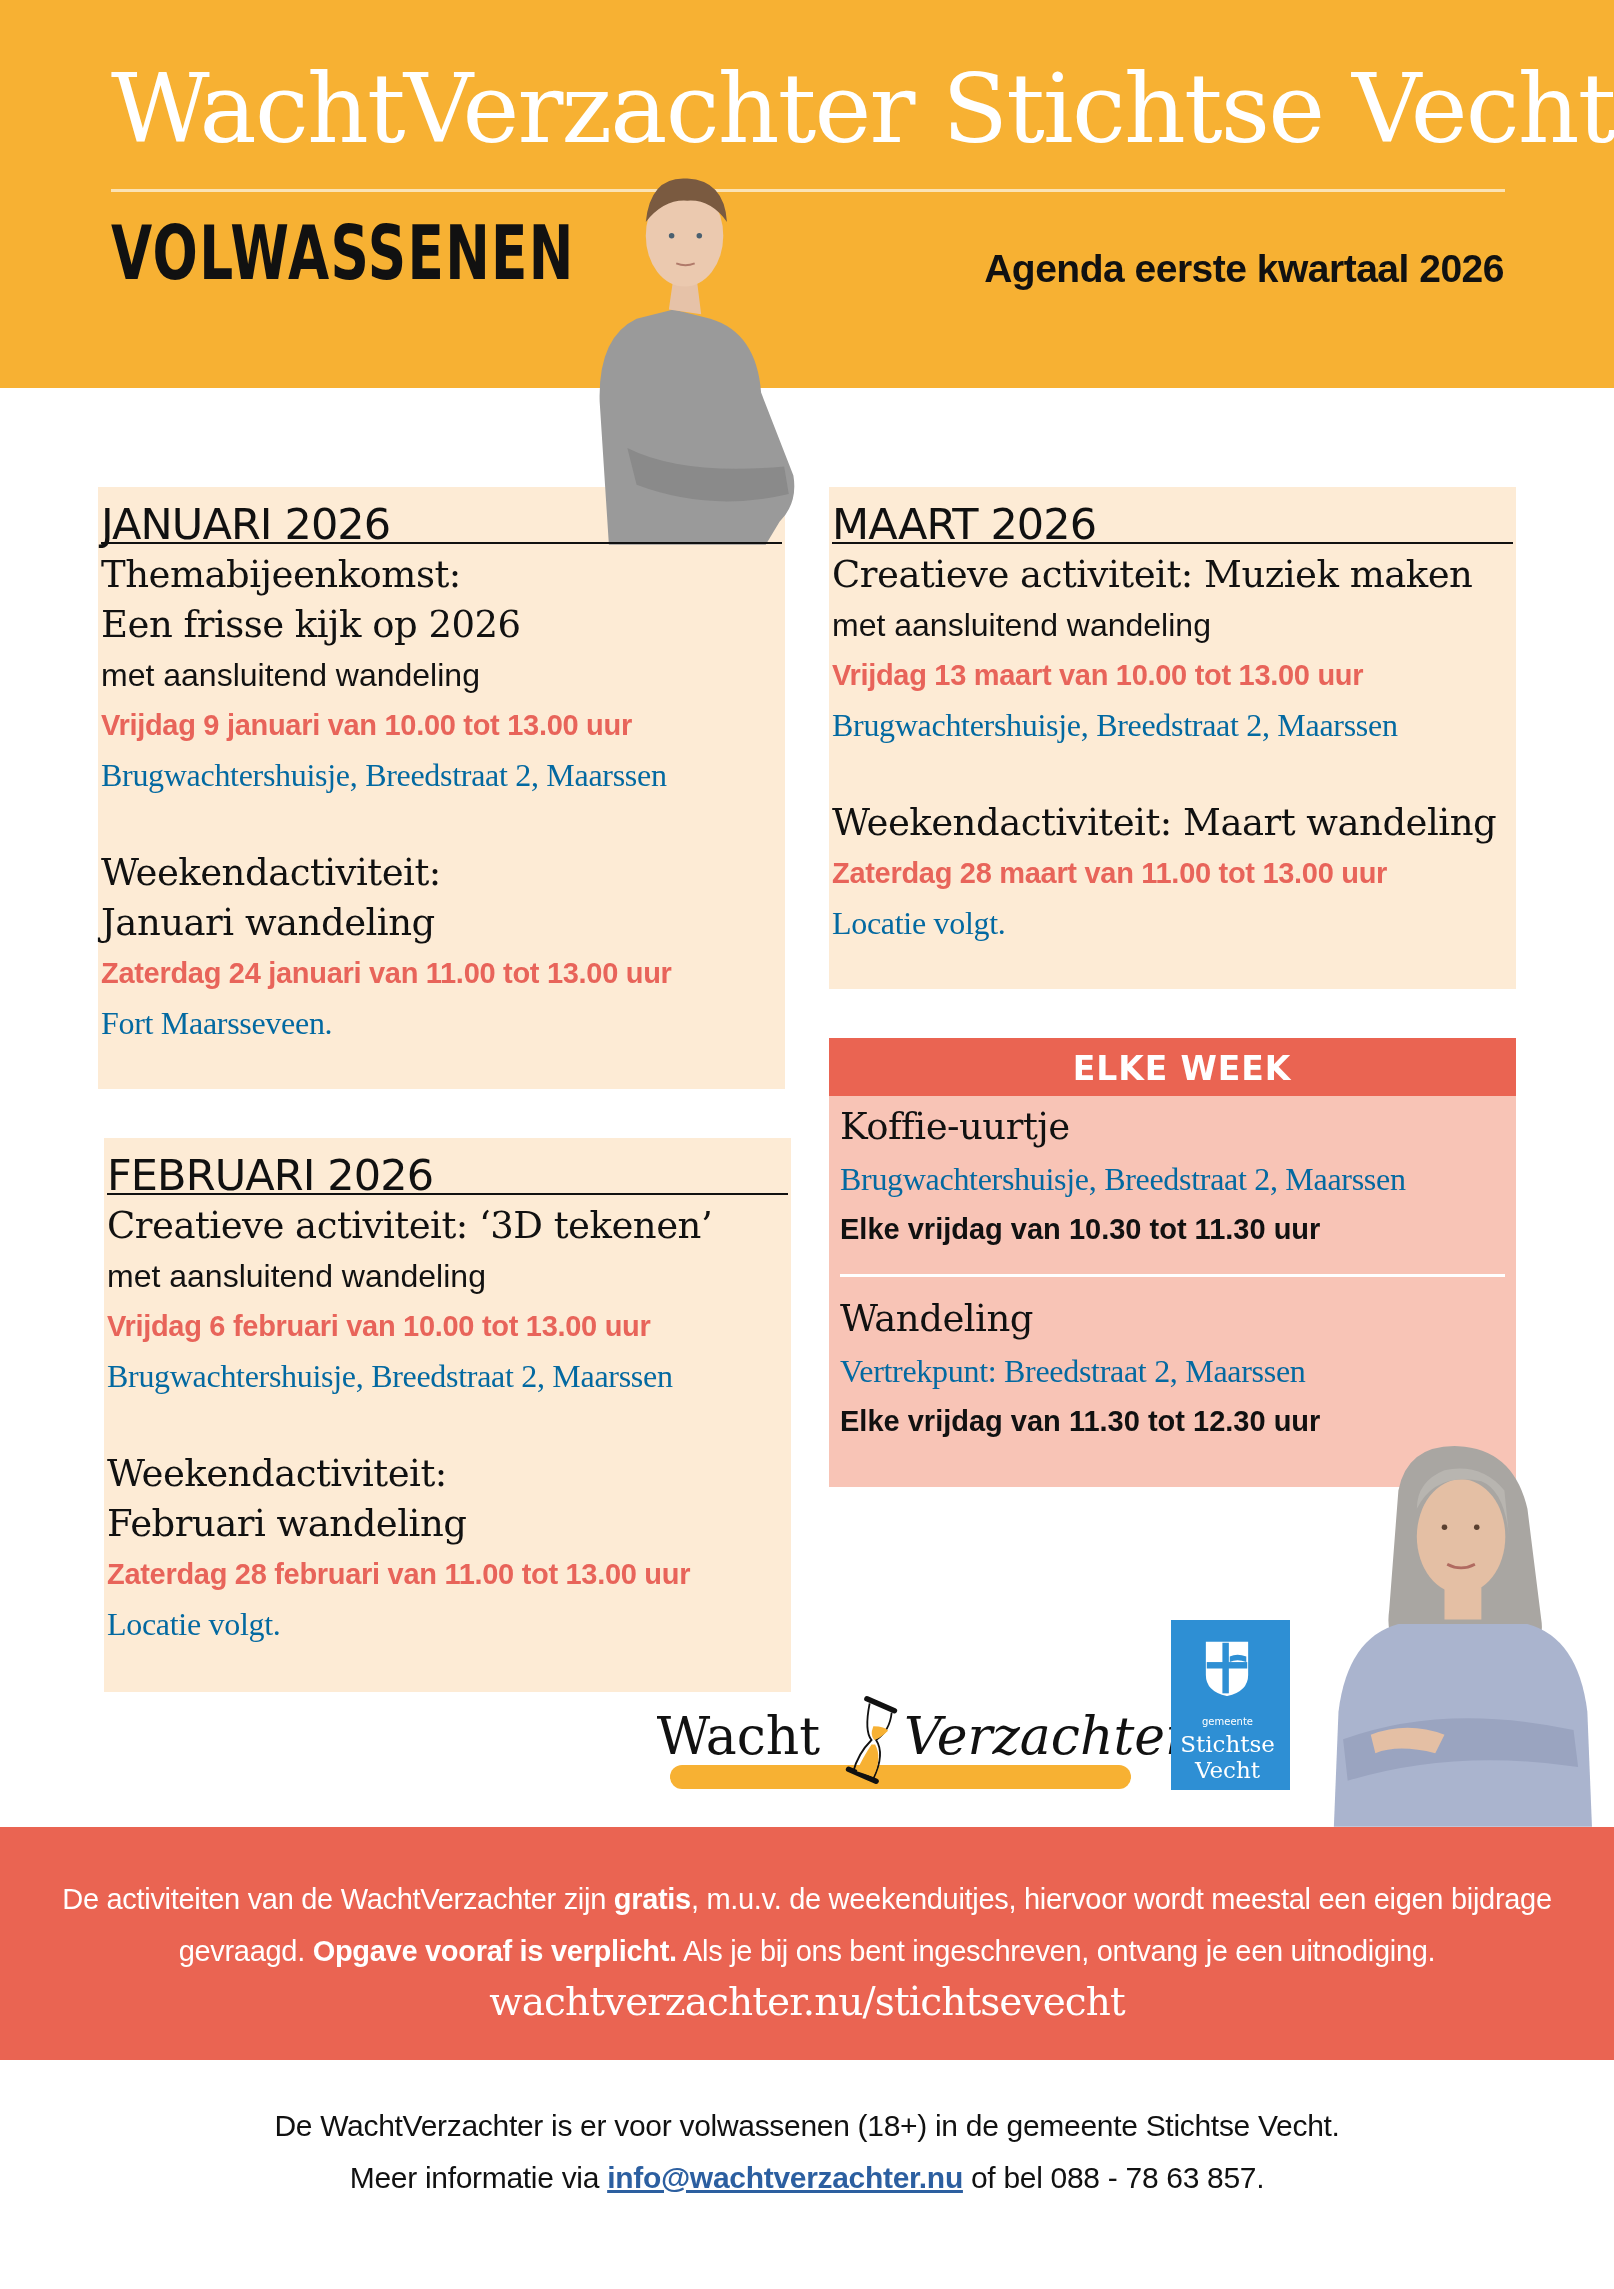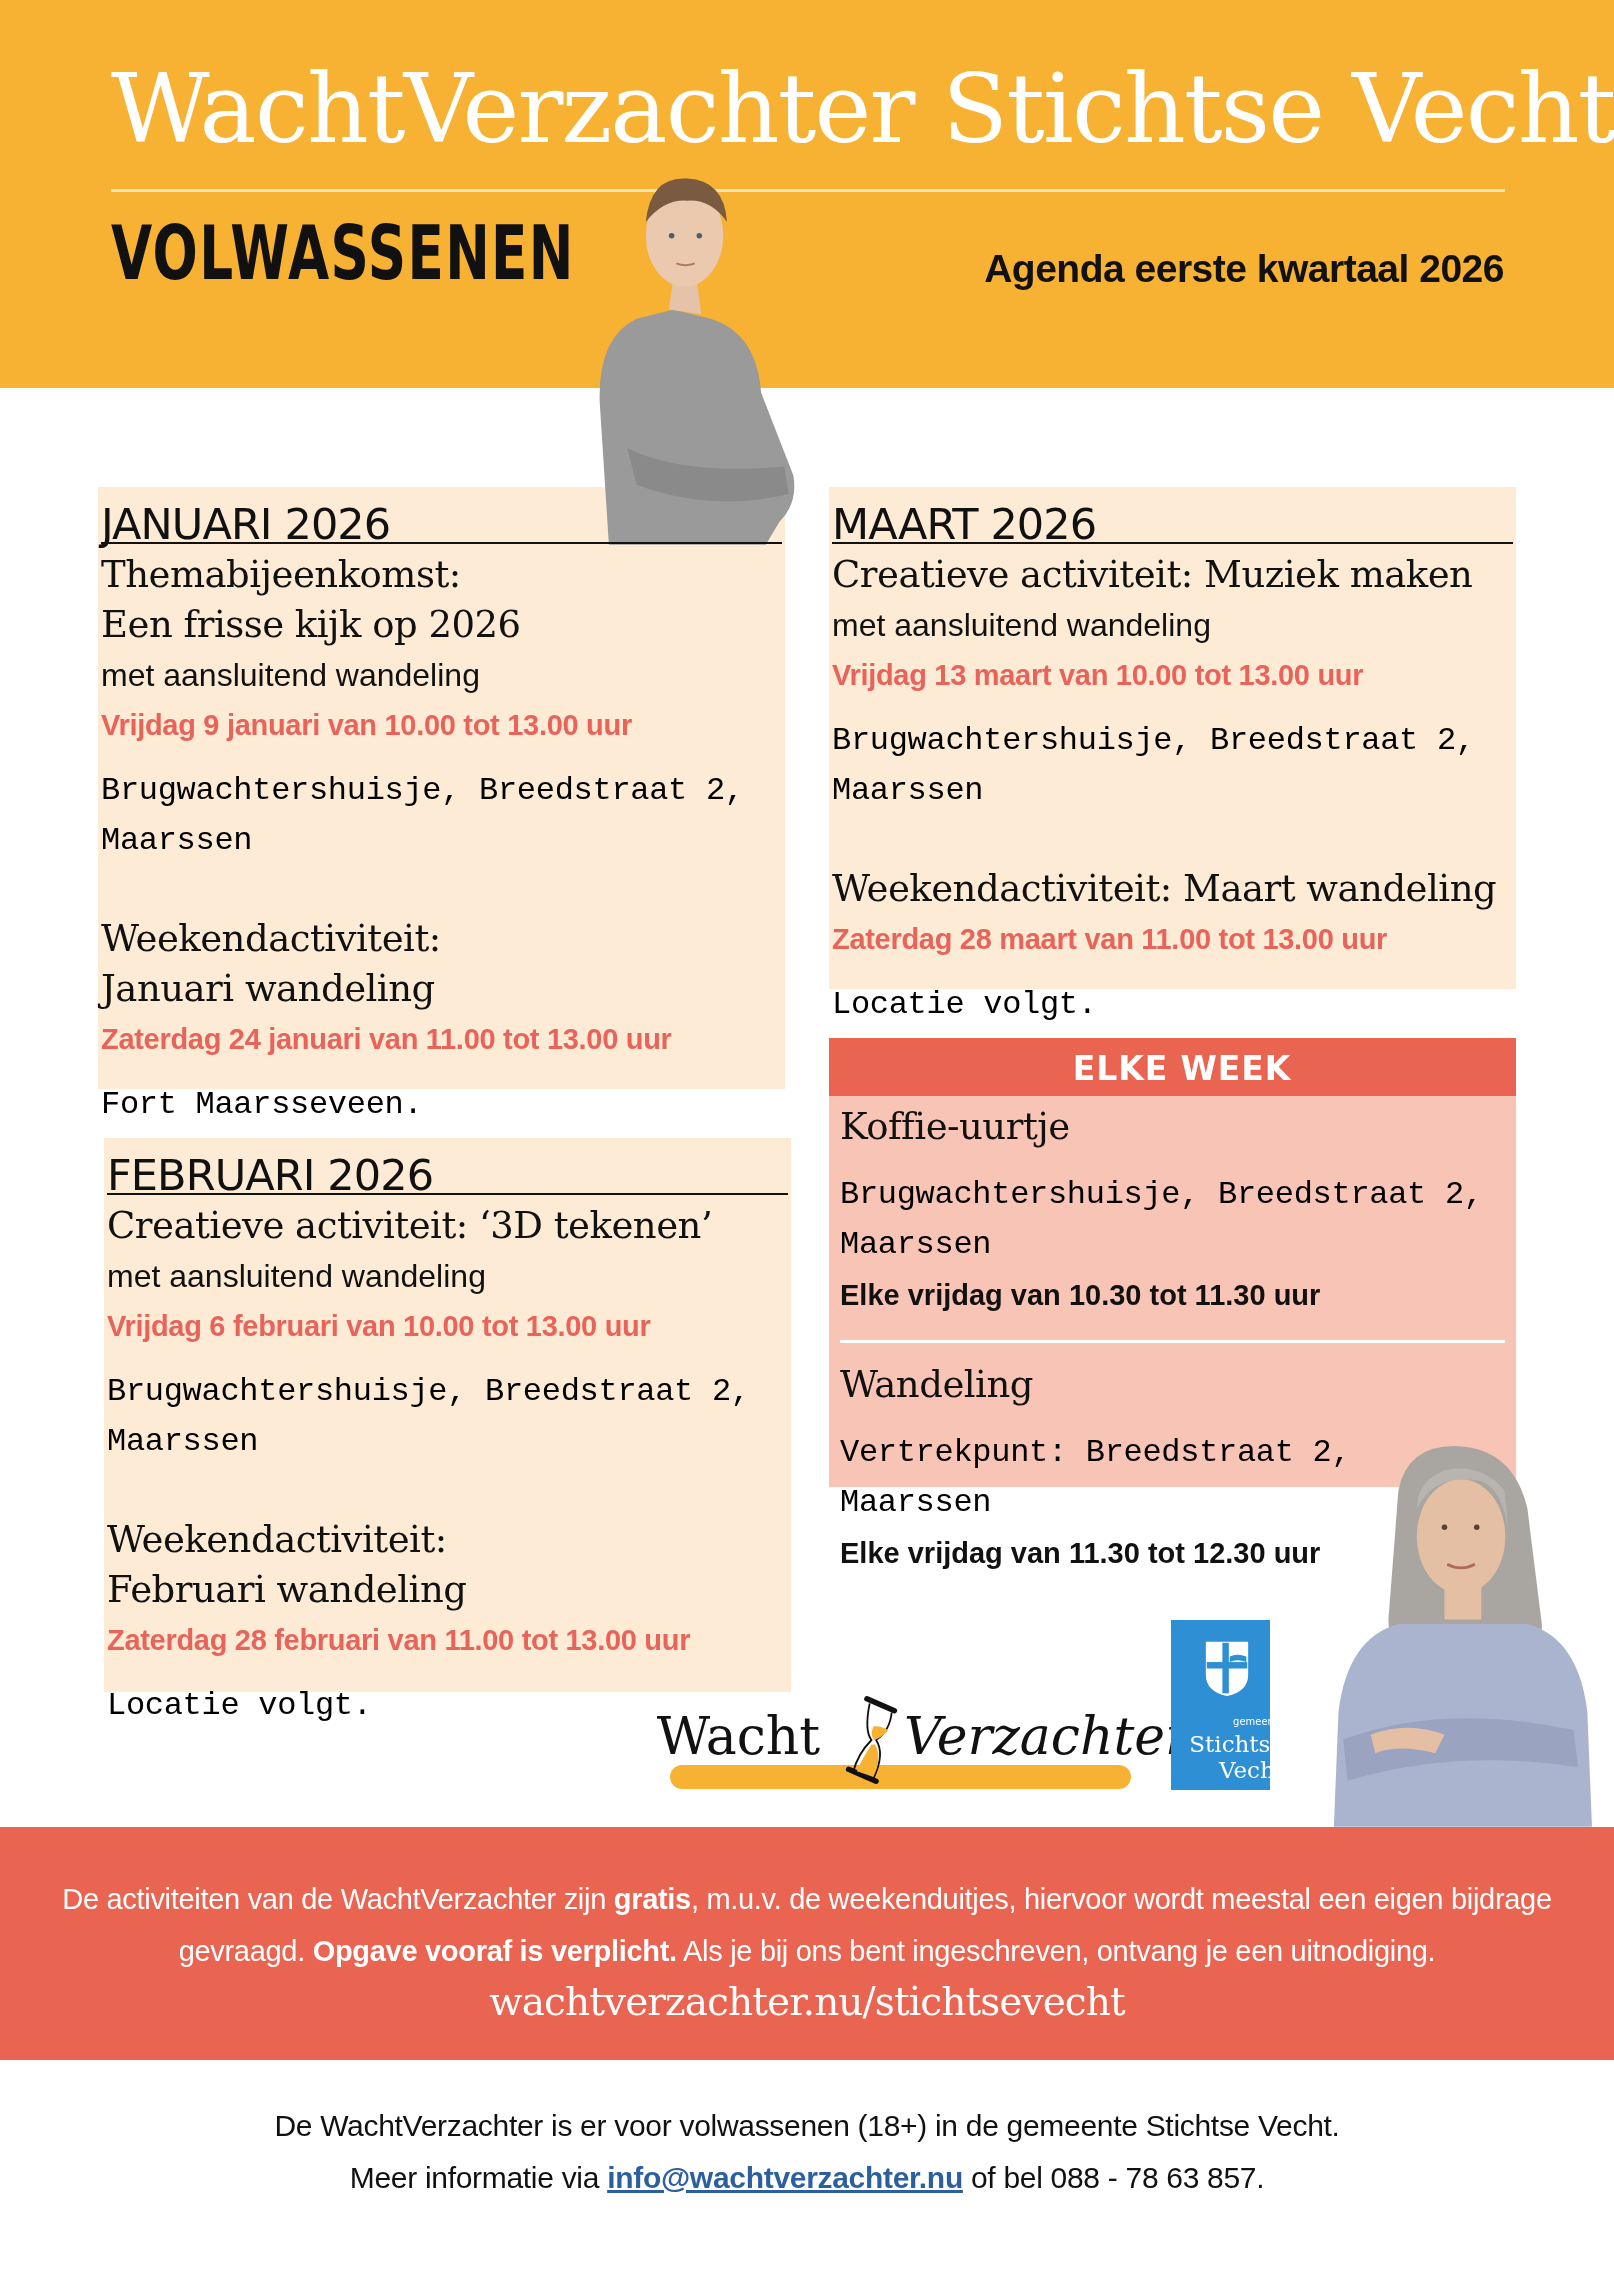--- a/index.html
+++ b/index.html
@@ -18,37 +18,37 @@
 
   .box { position: absolute; background: #FDEBD5; padding: 0 3px; }
   .box-jan { left: 98px; top: 487px; width: 687px; height: 602px; }
   .box-feb { left: 104px; top: 1138px; width: 687px; height: 554px; }
   .box-mar { left: 829px; top: 487px; width: 687px; height: 502px; }
 
   .month { font-family: "DejaVu Sans", sans-serif; font-size: 43px; color: #111; padding-top: 11px; height: 57px; line-height: 52px; letter-spacing: -0.9px; border-bottom: 2.8px solid #111; margin-bottom: 5.5px; position: relative; z-index: 2; }
   .act-title { font-family: "DejaVu Serif", serif; font-size: 37px; line-height: 50px; color: #111; letter-spacing: -0.5px; }
   .act-sub { font-family: "Liberation Sans", sans-serif; font-size: 32px; line-height: 50px; color: #111; }
   .act-date { font-family: "Liberation Sans", sans-serif; font-weight: bold; font-size: 29px; line-height: 50px; color: #E8645A; letter-spacing: -0.3px; }
-  .act-loc { font-family: Liberation Mono, monospace; font-size: 32px; line-height: 50px; color: #000000; letter-spacing: -0.3px; margin-top: 16px; }
+  .act-loc { font-family: Liberation Serif, serif; font-size: 32px; line-height: 50px; color: #0369a1; letter-spacing: -0.3px; }
   .gap { height: 48px; }
 
   .week { position: absolute; left: 829px; top: 1038px; width: 687px; height: 449px; background: #F8C4B6; }
   .week-head { height: 58px; background: #EA6452; color: #fff; text-align: center; font-family: "DejaVu Sans", sans-serif; font-weight: bold; font-size: 33px; line-height: 61px; letter-spacing: 0.9px; padding-left: 19px; }
   .week-body { padding: 0 11px; }
   .week-body .act-title { line-height: 54px; margin-top: 3.7px; }
   .week-body .act-time { font-family: "Liberation Sans", sans-serif; font-weight: bold; font-size: 29px; line-height: 50px; color: #111; }
   .week-sep { height: 3.7px; background: #fff; margin: 20px 0 14.8px 0; }
 
   .logo-wv { position: absolute; left: 655px; top: 1689px; width: 498px; height: 106px; }
   .logo-wv .wv-bar { position: absolute; left: 14.8px; top: 76px; width: 461px; height: 24px; background: #F7B133; border-radius: 12px; }
   .logo-wv .wv-text1 { position: absolute; left: 1.8px; top: 16.6px; font-family: "DejaVu Serif", serif; font-size: 52px; color: #111; }
   .logo-wv .wv-text2 { position: absolute; left: 249px; top: 16.6px; font-family: "DejaVu Serif", serif; font-style: italic; font-size: 52px; color: #111; }
   .logo-wv .hourglass { position: absolute; left: 189px; top: 4.6px; width: 55px; height: 92px; }
 
-  .logo-sv { position: absolute; left: 1171px; top: 1620px; width: 99px; height: 170px; background: #2E8FD4; color: #fff; text-align: right; }
+  .logo-sv { position: absolute; left: 1171px; top: 1620px; width: 119px; height: 170px; background: #2E8FD4; color: #fff; text-align: center; }
   .logo-sv .shield { position: absolute; left: 33px; top: 20px; width: 46px; height: 57px; }
   .logo-sv .sv-small { position: absolute; left: 0; top: 96px; width: 113px; font-family: "DejaVu Sans", sans-serif; font-size: 10px; }
   .logo-sv .sv-big { position: absolute; left: 0; top: 111px; width: 113px; font-family: "DejaVu Serif", serif; font-size: 23px; line-height: 26px; }
 
   .band { position: absolute; left: 0; top: 1827px; width: 1614px; height: 233px; background: #EA6452; color: #fff; text-align: center; }
   .band-text { position: absolute; left: 37px; top: 46px; width: 1540px; font-family: "Liberation Sans", sans-serif; font-size: 29px; line-height: 52px; letter-spacing: -0.3px; }
   .band-text b { font-weight: bold; }
   .band-url { position: absolute; left: 0; top: 152px; width: 1614px; font-family: "DejaVu Serif", serif; font-size: 39px; letter-spacing: -0.9px; }
 
   .foot { position: absolute; left: 0; top: 2100px; width: 1614px; text-align: center; font-family: "Liberation Sans", sans-serif; font-size: 30px; line-height: 52px; color: #111; letter-spacing: -0.3px; }

